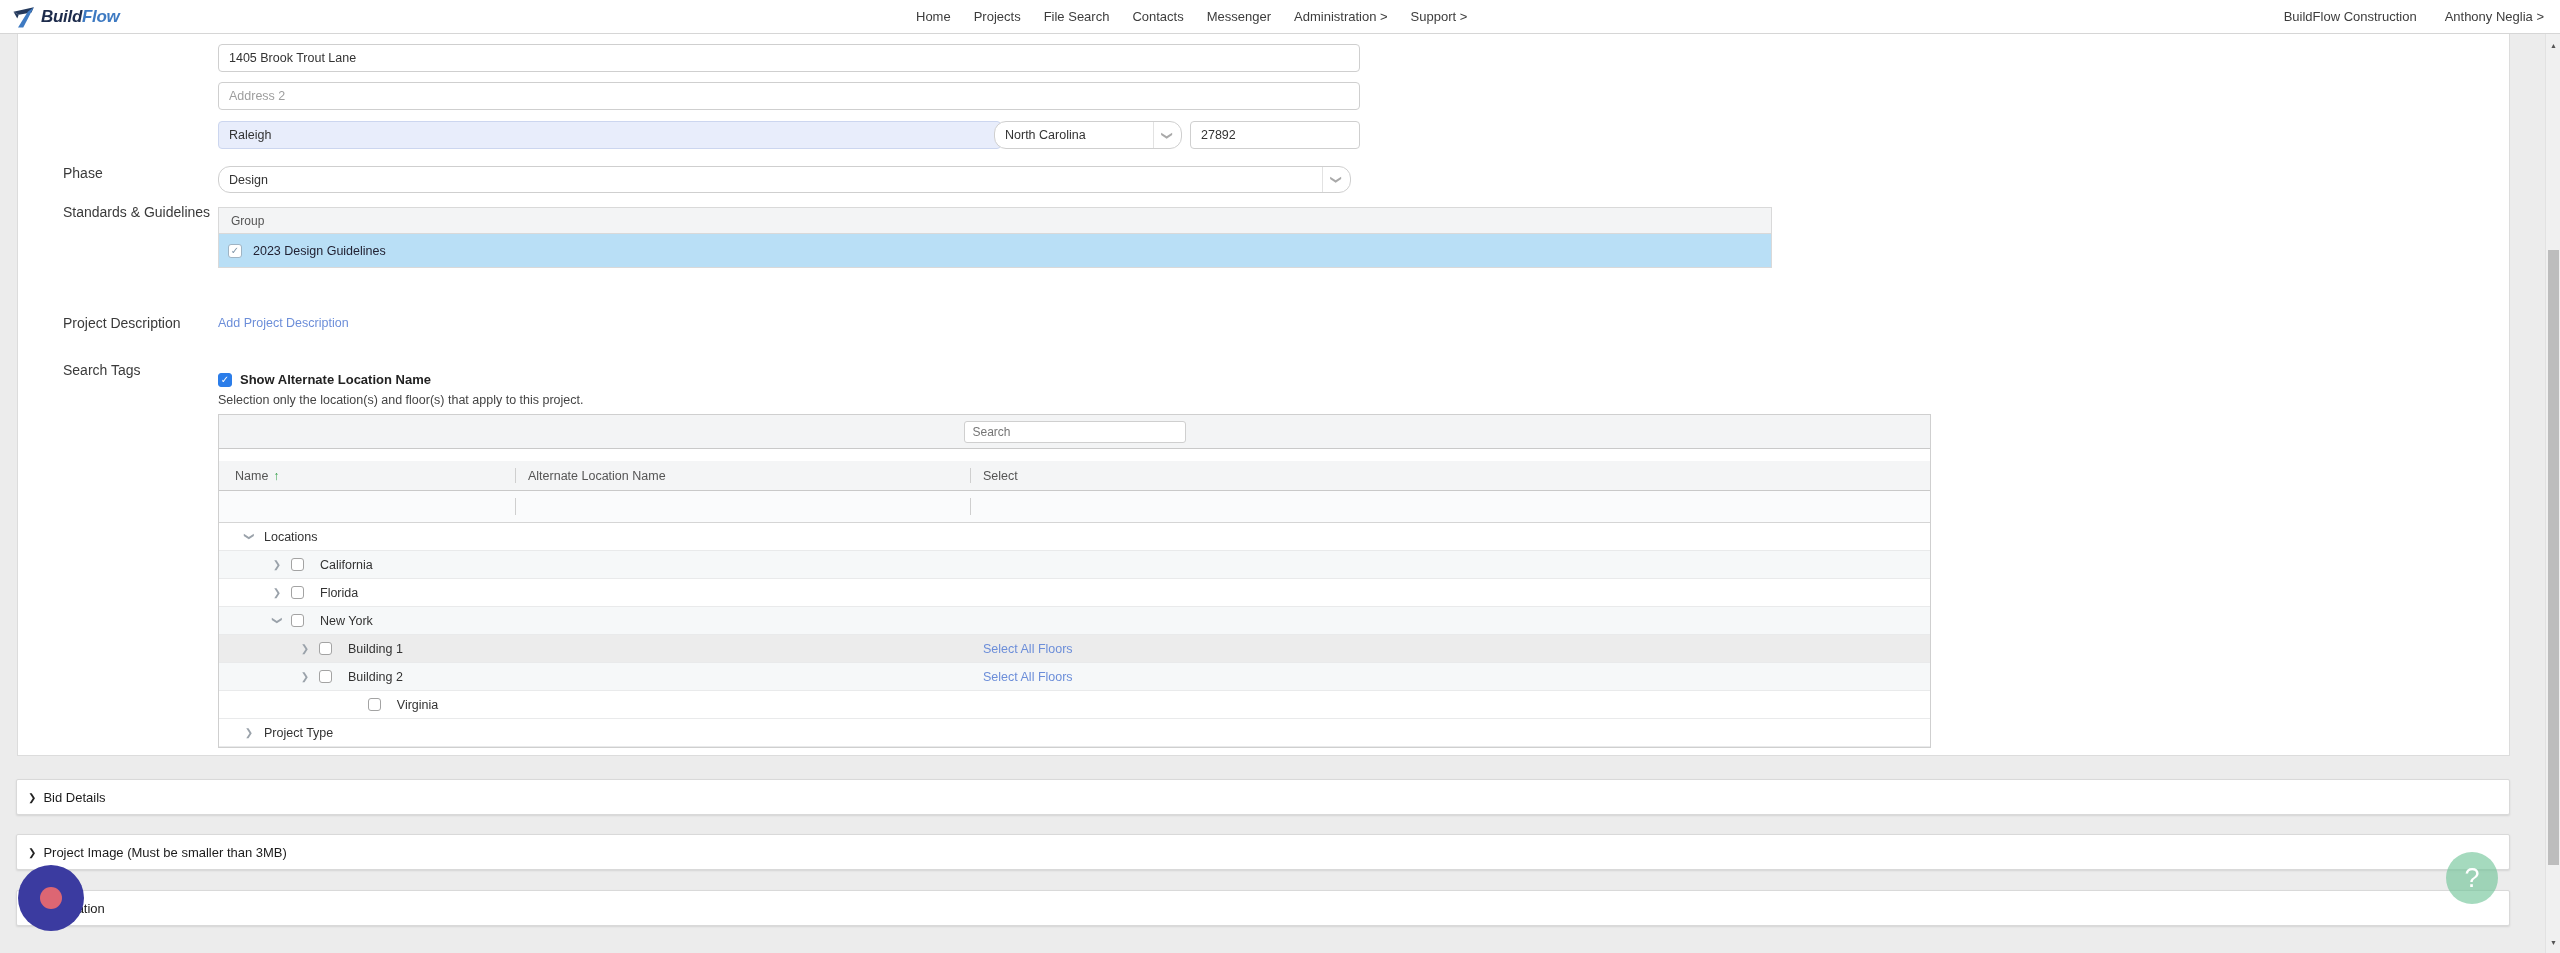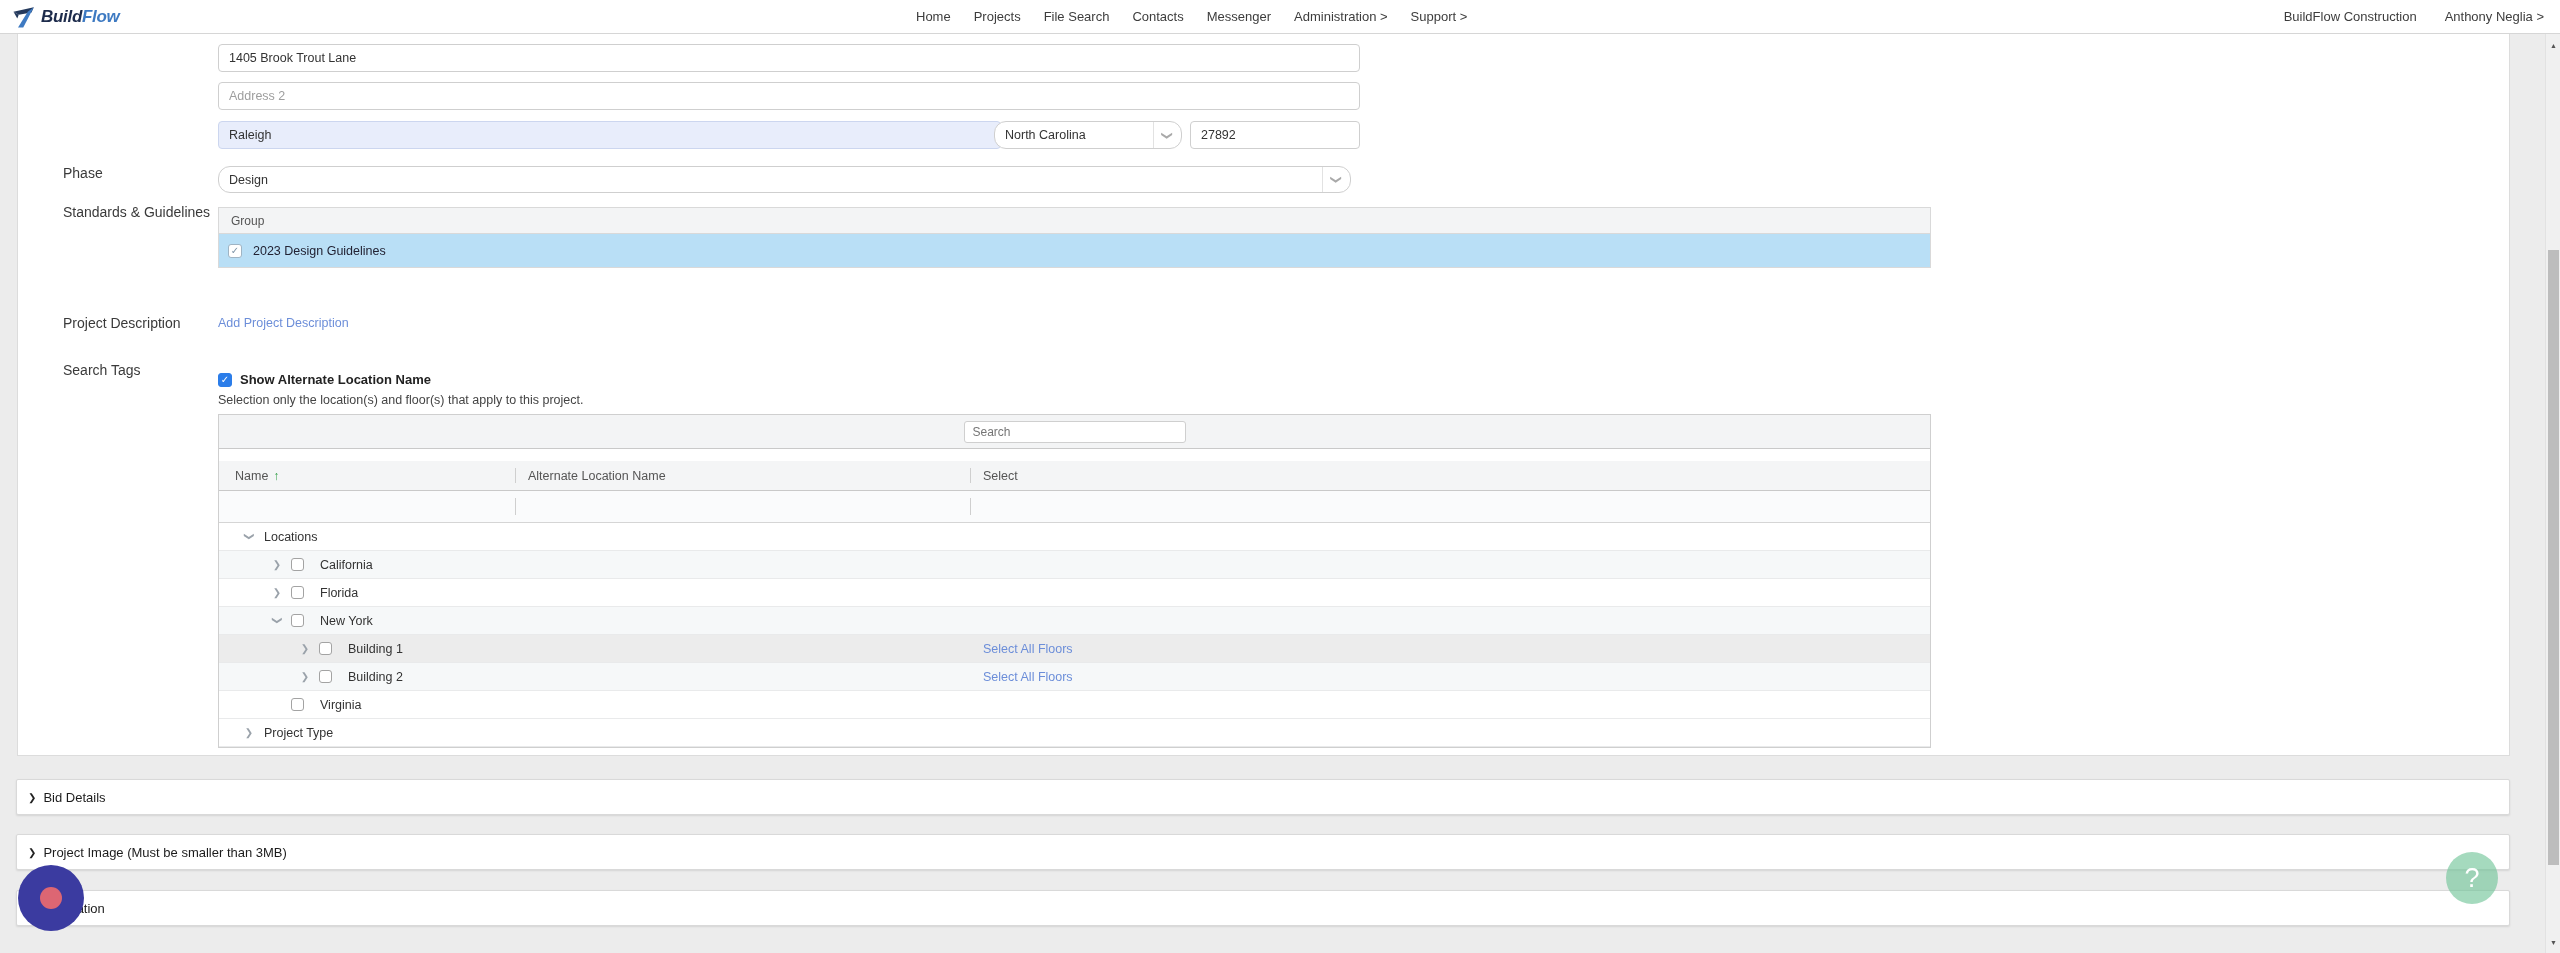--- a/index.html
+++ b/index.html
@@ -133,21 +133,21 @@
 
     <div class="flabel" style="top:131px;">Phase</div>
     <div class="selectbox" style="left:200px; top:132px; width:1133px; height:27px;">
       <span>Design</span>
       <span class="chevwrap">
           <span class="chev-down">❯</span>
         </span>
     </div>
 
     <div class="flabel" style="top:170px;">Standards &amp; Guidelines</div>
-    <div class="std-table" style="left:200px; top:173px; width:1713px;">
+    <div class="std-table" style="left:200px; top:173px; width:1554px;">
       <div class="std-head">Group</div>
       <div id="standards-rows">
           <div class="std-row">
             <span class="cb graycheck">✓</span>
             <span>2023 Design Guidelines</span>
           </div>
         </div>
     </div>
 
     <div class="flabel" style="top:281px;">Project Description</div>
@@ -243,21 +243,21 @@
                 <span class="cb"></span>
               </span>
               <span class="tlabel">Building 2</span>
             </div>
             <div class="tc2"></div>
             <div class="tc3">
               <a class="link">Select All Floors</a>
             </div>
           </div>
           <div class="trow">
-            <div class="tc1" style="padding-left: 44px;">
+            <div class="tc1" style="padding-left: 44px; justify-content: center;">
               <span class="slot"></span>
               <span class="cbslot">
                 <span class="cb"></span>
               </span>
               <span class="tlabel">Virginia</span>
             </div>
             <div class="tc2"></div>
             <div class="tc3"></div>
           </div>
           <div class="trow">

